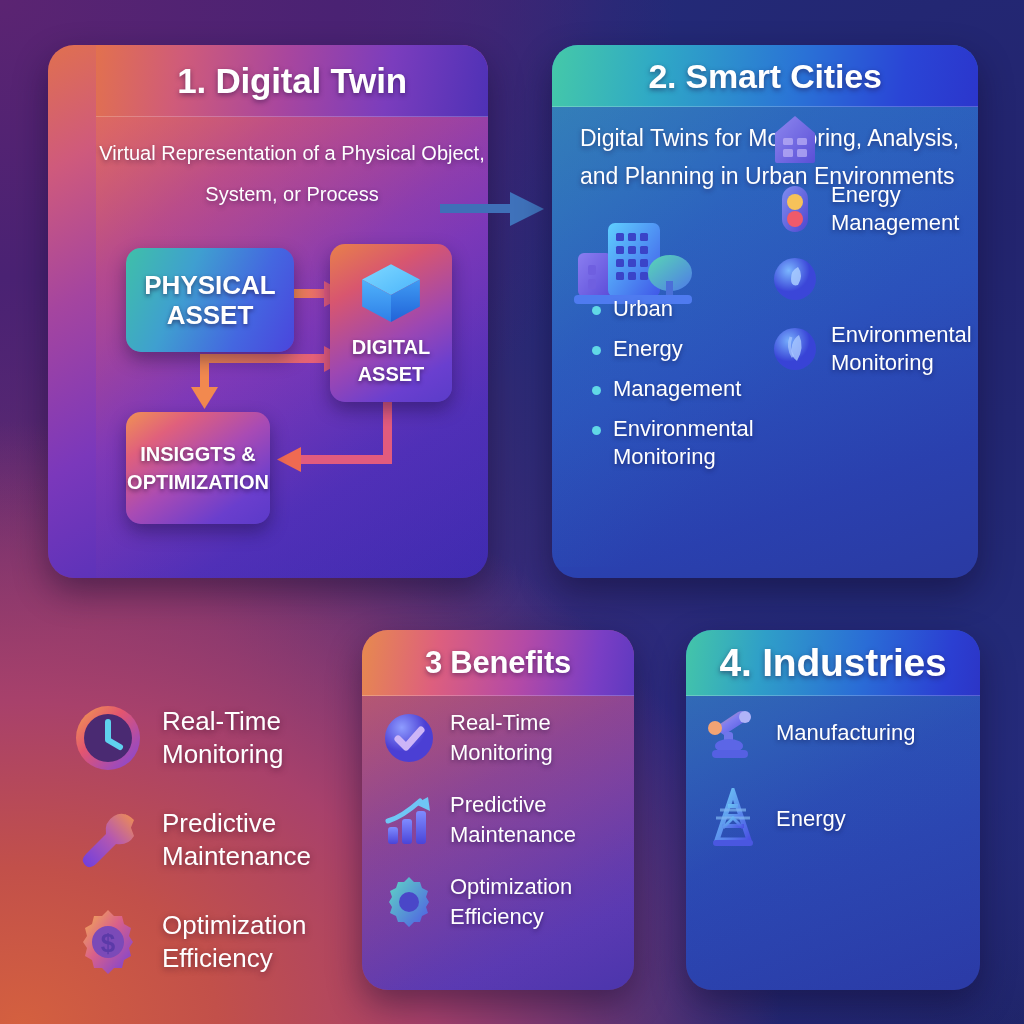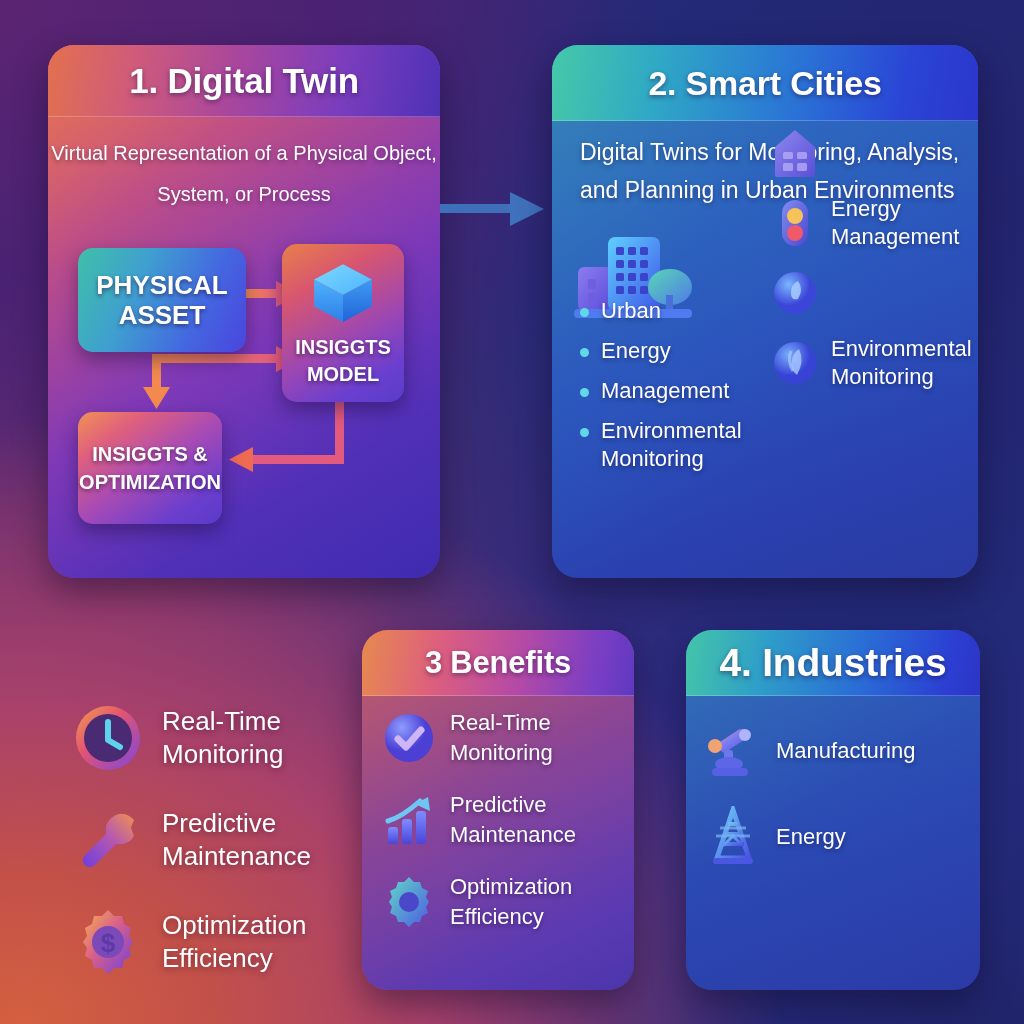--- a/index.html
+++ b/index.html
@@ -22,21 +22,21 @@
   .card .hdr{position:relative;display:flex;align-items:center;justify-content:center;}
   .card .hdr h2{margin:0;color:#fff;font-weight:bold;letter-spacing:-.2px;
         text-shadow:0 2px 5px rgba(30,10,60,.5);}
   .card .hdr:after{content:"";position:absolute;left:0;right:0;bottom:0;height:1px;
         background:rgba(255,255,255,.22);}
   .card .body{position:relative;}
   .card .desc{color:#fff;text-shadow:0 2px 5px rgba(30,10,60,.45);}
 
   
   #card1{left:48px;top:45px;width:392px;height:533px;
-    background:linear-gradient(150deg,#e0704f 0%,#cf5a7c 16%,#a5459f 34%,#7b38bb 55%,#5130b8 78%,#3f2bb0 100%);}
+    background:linear-gradient(150deg,#e0704f 0%,#cf5a7c 16%,#a5459f 34%,#7b38bb 55%,#5130b8 78%,#3f2bb0 100%);padding-left:48px;}
   #card1 .hdr{height:72px;
     background:linear-gradient(100deg,#e2714e 0%,#cf5b7a 22%,#a8469e 48%,#7b3dbd 74%,#4e31b6 100%);}
   #card1 .hdr h2{font-size:35px;}
   #card1 .body{height:461px;
     background:linear-gradient(140deg,rgba(230,115,80,.55) 0%,rgba(200,80,120,.42) 20%,rgba(140,60,170,.22) 45%,rgba(70,45,175,.10) 70%,rgba(55,40,165,.06) 100%);}
   #card1 .desc{position:absolute;left:0;right:0;top:16px;text-align:center;
     font-size:20px;line-height:41px;font-weight:500;}
 
   
   .fbox{position:absolute;border-radius:15px;display:flex;flex-direction:column;
@@ -49,30 +49,30 @@
     justify-content:flex-end;padding-bottom:14px;box-sizing:border-box;
     background:linear-gradient(150deg,#e8804a 0%,#d8566f 26%,#9d47b2 58%,#6a3fcf 82%,#5a3cc9 100%);}
   #box-insights{left:30px;top:295px;width:144px;height:112px;font-size:20px;line-height:28px;
     background:linear-gradient(145deg,#f09253 0%,#e0607c 22%,#a94bb4 50%,#6a3ecd 80%,#5b3ac9 100%);}
 
   .cube{width:66px;height:66px;margin-bottom:8px;}
 
   
   #card2{left:552px;top:45px;width:426px;height:533px;
     background:linear-gradient(160deg,#2f6fb8 0%,#2c63bd 25%,#2b51bb 55%,#2a40ae 80%,#2a3aa2 100%);}
-  #card2 .hdr{height:76px;
+  #card2 .hdr{height:62px;
     background:linear-gradient(100deg,#45c9a8 0%,#2fa8c6 25%,#2a72d6 58%,#2a45d6 82%,#2b36cc 100%);}
   #card2 .hdr h2{font-size:34px;}
   #card2 .body{height:460px;
     background:linear-gradient(135deg,rgba(70,190,180,.24) 0%,rgba(50,130,200,.12) 30%,rgba(40,70,190,.02) 60%,rgba(35,55,175,0) 100%);}
   #card2 .desc{position:absolute;left:28px;right:18px;top:12px;font-size:23px;line-height:38px;font-weight:500;}
 
   .bullets{position:absolute;left:28px;top:176px;width:196px;}
   .bullets li{list-style:none;display:flex;align-items:flex-start;margin:0 0 12px 0;}
-  .bullets ul{margin:0;padding:0;}
+  .bullets ul{margin:12px;padding:0;}
   .bdot{width:9px;height:9px;border-radius:50%;background:#61d8e6;margin:11px 12px 0 0;flex:0 0 auto;}
   .btxt{color:#fff;font-size:22px;line-height:28px;font-weight:500;text-shadow:0 2px 4px rgba(15,20,70,.5);}
 
   .iconrows{position:absolute;left:220px;top:6px;width:208px;}
   .irow{display:flex;align-items:center;margin-bottom:16px;}
   .irow .ico{width:46px;height:52px;flex:0 0 auto;margin-right:13px;}
   .irow .lbl{color:#fff;font-size:22px;line-height:28px;font-weight:500;text-shadow:0 2px 4px rgba(15,20,70,.5);}
 
   
   #card3{left:362px;top:630px;width:272px;height:360px;
@@ -88,21 +88,21 @@
   .brow .lbl{color:#fff;font-size:22px;line-height:30px;font-weight:500;text-shadow:0 2px 4px rgba(25,10,60,.5);}
 
   
   #card4{left:686px;top:630px;width:294px;height:360px;
     background:linear-gradient(160deg,#2e5fb6 0%,#2c52b6 30%,#2b44b0 62%,#2b3aa6 100%);}
   #card4 .hdr{height:66px;
     background:linear-gradient(100deg,#44c6a8 0%,#2f9fc8 26%,#2a6cd6 60%,#2b3fd2 88%,#2c35c6 100%);}
   #card4 .hdr h2{font-size:39px;}
   #card4 .body{height:294px;
     background:linear-gradient(150deg,rgba(70,185,185,.18) 0%,rgba(45,110,200,.07) 40%,rgba(40,60,180,0) 100%);}
-  .ilist{position:absolute;left:16px;top:24px;right:10px;}
+  .ilist{position:absolute;left:16px;top:6px;right:10px;}
   .irow4{display:flex;align-items:center;margin-bottom:24px;}
   .irow4 .ico{width:62px;height:62px;flex:0 0 auto;margin-right:12px;}
   .irow4 .lbl{color:#fff;font-size:22px;font-weight:500;text-shadow:0 2px 4px rgba(15,20,70,.5);}
 
   
   #freelist{position:absolute;left:72px;top:702px;width:300px;}
   .frow{display:flex;align-items:center;margin-bottom:30px;}
   .frow .ico{width:72px;height:72px;flex:0 0 auto;margin-right:18px;}
   .frow .lbl{color:#fff;font-size:26px;line-height:33px;font-weight:500;
              text-shadow:0 2px 6px rgba(60,15,40,.55);}
@@ -160,21 +160,21 @@
             </linearGradient>
             <linearGradient id="cR" x1="0" y1="0" x2="0" y2="1">
               <stop offset="0%" stop-color="#3f9bf3"></stop>
                 <stop offset="100%" stop-color="#2163d8"></stop>
             </linearGradient>
           </defs>
           <polygon points="32,4 60,19 32,34 4,19" fill="url(#cTop)"></polygon>
           <polygon points="4,19 32,34 32,60 4,45" fill="url(#cL)"></polygon>
           <polygon points="60,19 60,45 32,60 32,34" fill="url(#cR)"></polygon>
         </svg>
-        <span style="white-space:pre-line">INSIGGTS MODEL</span>
+        <span style="white-space:pre-line">DIGITAL ASSET</span>
       </div>
 
       <div class="fbox" id="box-insights">
         <span>INSIGGTS &amp; OPTIMIZATION</span>
       </div>
     </div>
   </div>
 
   <svg id="connector" viewBox="0 0 112 42">
     <rect x="0" y="16" width="74" height="9" fill="#3f6fb8"></rect>

